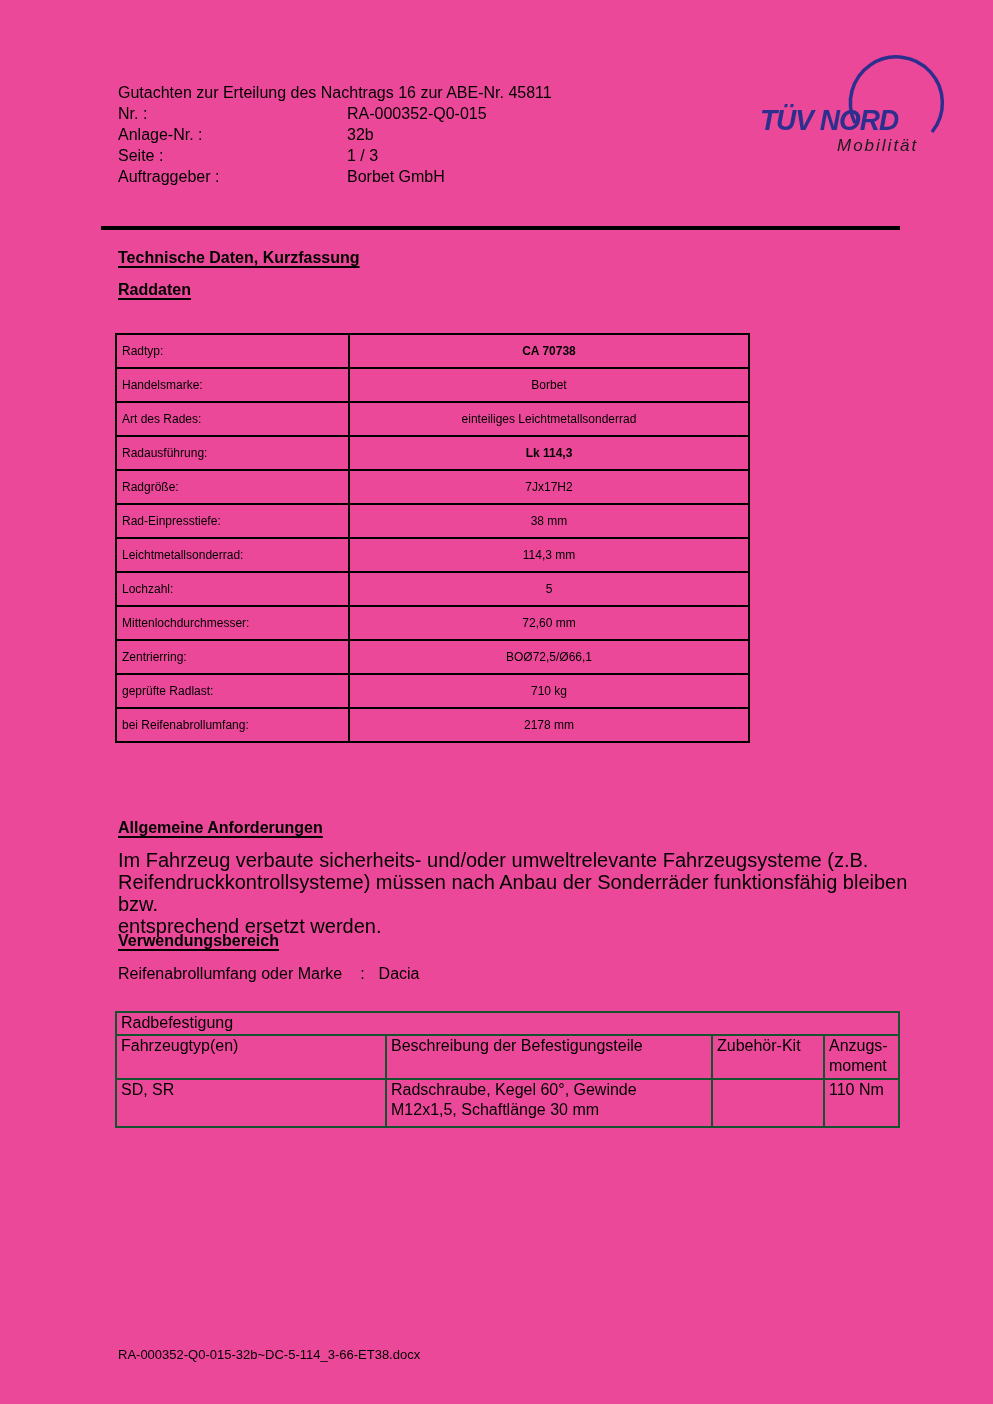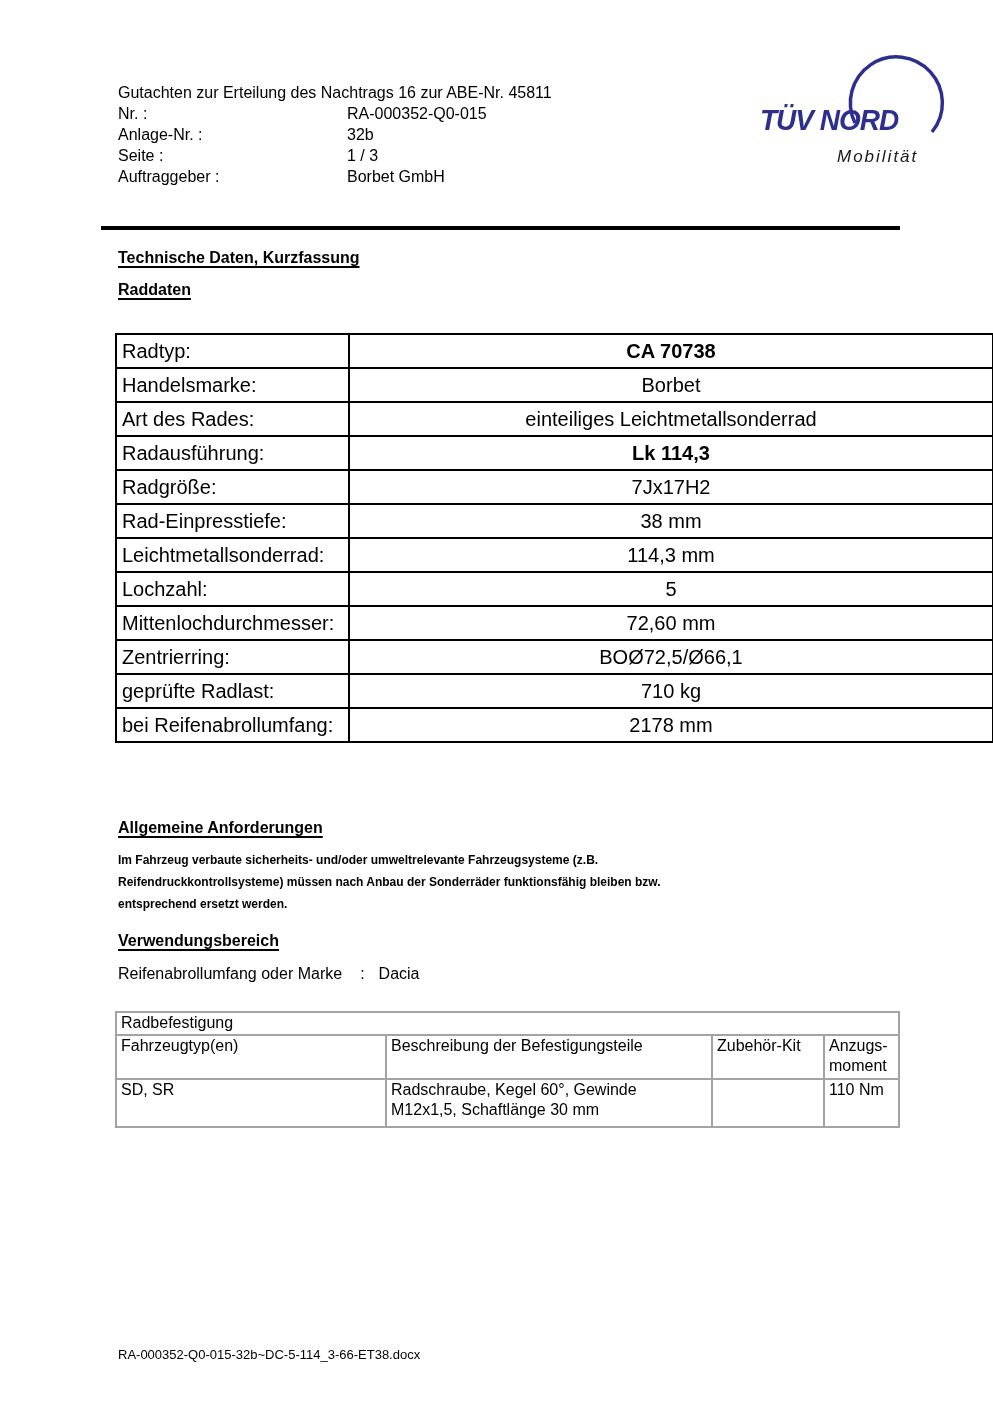--- a/index.html
+++ b/index.html
@@ -1,21 +1,21 @@
 <!DOCTYPE html>
 <html><head>
 <meta charset="utf-8">
 <style>
   html, body { margin: 0; padding: 0; background: #e8e8e8; }
   .page {
     position: relative;
     width: 993px;
     height: 1404px;
     margin: 0 auto;
-    background: #ffffff;
+    background: #ec4899;
     font-family: "Liberation Sans", sans-serif;
     color: #000;
     overflow: hidden;
   }
 
   
   .doc-header { position: absolute; top: 82px; left: 118px; width: 620px; font-size: 16px; line-height: 21px; }
   .doc-title { white-space: nowrap; }
   .meta-row { display: flex; }
   .meta-label { width: 229px; flex: 0 0 229px; }
@@ -24,21 +24,21 @@
   
   .logo { position: absolute; top: 42px; left: 752px; width: 220px; height: 135px; }
   .logo-arc { position: absolute; top: 0; left: 0; }
   .logo-wordmark {
     position: absolute; top: 63px; left: 8px;
     font-size: 28px; font-weight: bold; font-style: italic;
     letter-spacing: -1px; color: #2d2f8e; white-space: nowrap;
     transform: scaleY(1.05);
   }
   .logo-subtitle {
-    position: absolute; top: 105px; left: 85px;
+    position: absolute; top: 94px; left: 85px;
     font-size: 17px; font-style: italic; letter-spacing: 2px; color: #1a1a1a;
   }
 
   .rule { position: absolute; top: 226px; left: 101px; width: 799px; height: 4px; background: #000; }
 
   
   .heading {
     position: absolute; left: 118px;
     font-size: 16px; font-weight: bold;
     text-decoration: underline; text-underline-offset: 3px; text-decoration-thickness: 1.5px;
@@ -46,43 +46,43 @@
   }
   .h-tech { top: 249px; }
   .h-rad { top: 281px; }
   .h-allg { top: 819px; }
   .h-verw { top: 932px; }
 
   
   table { border-collapse: collapse; }
   .raddaten-table {
     position: absolute; top: 333px; left: 115px;
-    width: 879px; table-layout: fixed;
-    font-size: 20px;
+    width: 635px; table-layout: fixed;
+    font-size: 12px;
   }
   .raddaten-table td { border: 2px solid #000; height: 30px; padding: 1px 5px; }
   .raddaten-table td.lbl { width: 221px; text-align: left; }
   .raddaten-table td.val { text-align: center; }
   .raddaten-table td.bold { font-weight: bold; }
 
   
   .allg-text {
     position: absolute; top: 849px; left: 118px; width: 805px;
-    font-size: 12px; line-height: 22px; white-space: pre-line; font-weight: bold;
+    font-size: 20px; line-height: 22px; white-space: pre-line;
   }
   .verw-line { position: absolute; top: 965px; left: 118px; font-size: 16px; }
   .verw-line .sep { margin: 0 14px 0 18px; }
 
   
   .radbef-table {
     position: absolute; top: 1011px; left: 115px;
     width: 783px; table-layout: fixed;
     font-size: 16px; line-height: 20px;
   }
-  .radbef-table td { border: 2px solid #a3a3a3; padding: 0 4px 1px 4px; vertical-align: top; text-align: left; }
+  .radbef-table td { border: 2px solid #14532d; padding: 0 4px 1px 4px; vertical-align: top; text-align: left; }
   .radbef-table .title-row td { height: 20px; }
   .radbef-table .head-row td { height: 41px; }
   .radbef-table .data-row td { height: 45px; }
   .radbef-table col.c1 { width: 270px; }
   .radbef-table col.c2 { width: 326px; }
   .radbef-table col.c3 { width: 112px; }
   .radbef-table col.c4 { width: 75px; }
   .pre-wrap { white-space: pre-line; }
 
   

